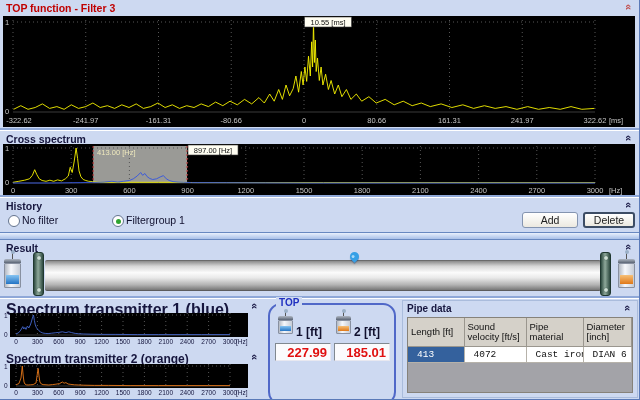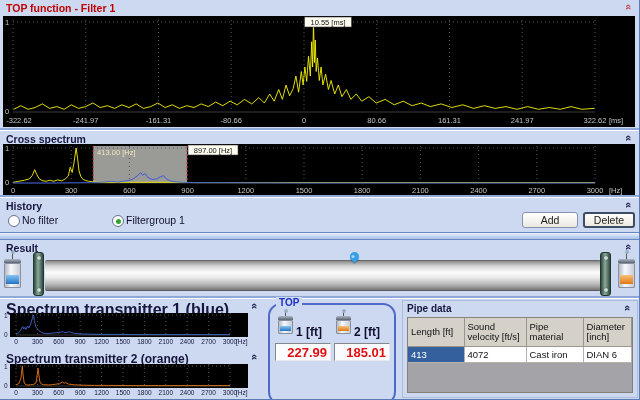--- a/index.html
+++ b/index.html
@@ -55,30 +55,30 @@
        border:1px solid;border-color:#808890 #e8e8f0 #e8e8f0 #808890;
        color:#e01010;font-weight:bold;font-size:13px;text-align:right;line-height:17px;padding-right:3px;}
   
   #pipedata{position:absolute;left:402px;top:300px;width:236px;height:98px;
        border:1px solid #aabcdc;background:#cdd9f1;box-sizing:border-box;}
   #pd-table{position:absolute;left:4px;right:4px;top:16px;bottom:4px;background:#a3a3a8;border:1px solid #86827a;}
   table{border-collapse:collapse;width:100%;table-layout:fixed;}
   th{background:#d5d1c9;border-right:1px solid #9a968e;border-bottom:1px solid #9a968e;
      font-size:9.5px;font-weight:normal;color:#111;text-align:left;padding:2px 3px;height:24px;vertical-align:middle;line-height:1.1;}
   td{background:#fff;border-right:1px solid #b6b2aa;border-bottom:1px solid #b6b2aa;
-     font-size:9.5px;color:#111;padding:1px 3px;height:13px;white-space:nowrap;overflow:hidden;}
+     font-size:9.5px;color:#111;padding:1px 9px;height:13px;white-space:nowrap;overflow:hidden;font-family:Liberation Mono, monospace;}
   td.sel{background:#34619d;color:#fff;}
 </style>
 </head>
 <body>
 
 <div id="app">
 
   <div style="position:absolute;left:0;top:0;width:640px;height:129px;">
-    <div class="hdr red">TOP function  - Filter 1</div>
+    <div class="hdr red">TOP function  - Filter 3</div>
     <span class="chev red">«</span>
     <svg style="position:absolute;left:3px;top:16px;" width="632" height="111" viewBox="0 0 632 111">
         <rect x="0" y="0" width="632" height="111" fill="#000"></rect>
         <line x1="10" y1="4" x2="10" y2="96" stroke="#565656" stroke-dasharray="1 3"></line>
         <line x1="82.74549005021387" y1="4" x2="82.74549005021387" y2="96" stroke="#565656" stroke-dasharray="1 3"></line>
         <line x1="155.5" y1="4" x2="155.5" y2="96" stroke="#565656" stroke-dasharray="1 3"></line>
         <line x1="228.24549005021387" y1="4" x2="228.24549005021387" y2="96" stroke="#565656" stroke-dasharray="1 3"></line>
         <line x1="301" y1="4" x2="301" y2="96" stroke="#565656" stroke-dasharray="1 3"></line>
         <line x1="373.7545099497861" y1="4" x2="373.7545099497861" y2="96" stroke="#565656" stroke-dasharray="1 3"></line>
         <line x1="446.5" y1="4" x2="446.5" y2="96" stroke="#565656" stroke-dasharray="1 3"></line>

